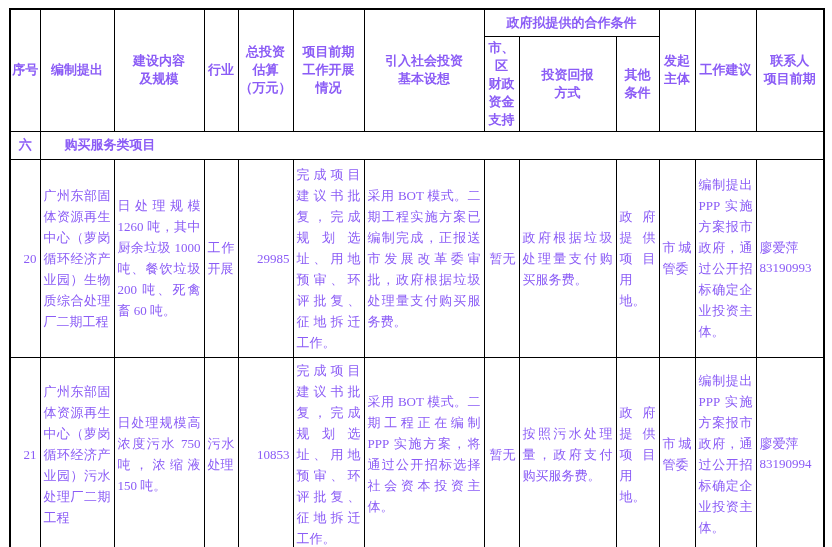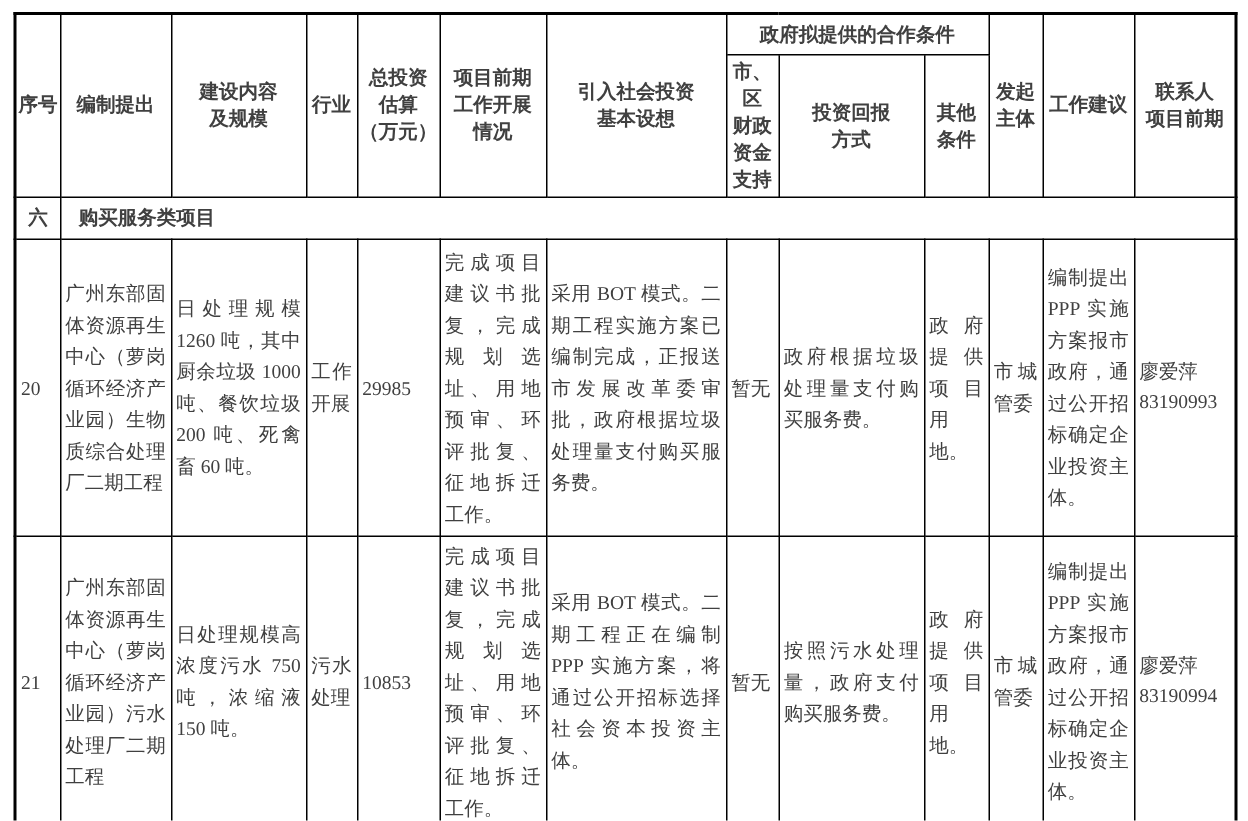--- a/index.html
+++ b/index.html
@@ -20,51 +20,51 @@
     left: 9px;
     top: 8px;
     width: 814px;
     border-collapse: collapse;
     table-layout: fixed;
     border: 2px solid #000000;
   }
   table.doc th, table.doc td {
     border: 1px solid #000000;
     font-size: 13px;
-    color: #404040;
+    color: #8b5cf6;
     vertical-align: middle;
     padding: 2px 3px;
     overflow: hidden;
   }
   table.doc th {
     font-weight: bold;
     text-align: center;
     white-space: pre-line;
     line-height: 18px;
     padding: 2px 1px;
   }
   td.cnum {
-    text-align: left;
+    text-align: right;
     line-height: 19px;
     margin-top: 16px;
   }
   td.para {
     text-align: justify;
     text-justify: inter-character;
     line-height: 21px;
     padding: 4px 5px;
   }
   td.pre {
     white-space: pre-line;
     line-height: 20px;
   }
   tr.section-row td.section-title {
     font-weight: bold;
     text-align: left;
-    padding-left: 12px;
+    padding-left: 24px;
   }
   tr.section-row td.section-index {
     font-weight: bold;
     text-align: center;
   }
   tr.hdr1 { height: 27px; }
   tr.hdr2 { height: 87px; }
   tr.section-row { height: 28px; }
   tr.r20 { height: 198px; }
   tr.r21 { height: 190px; }

